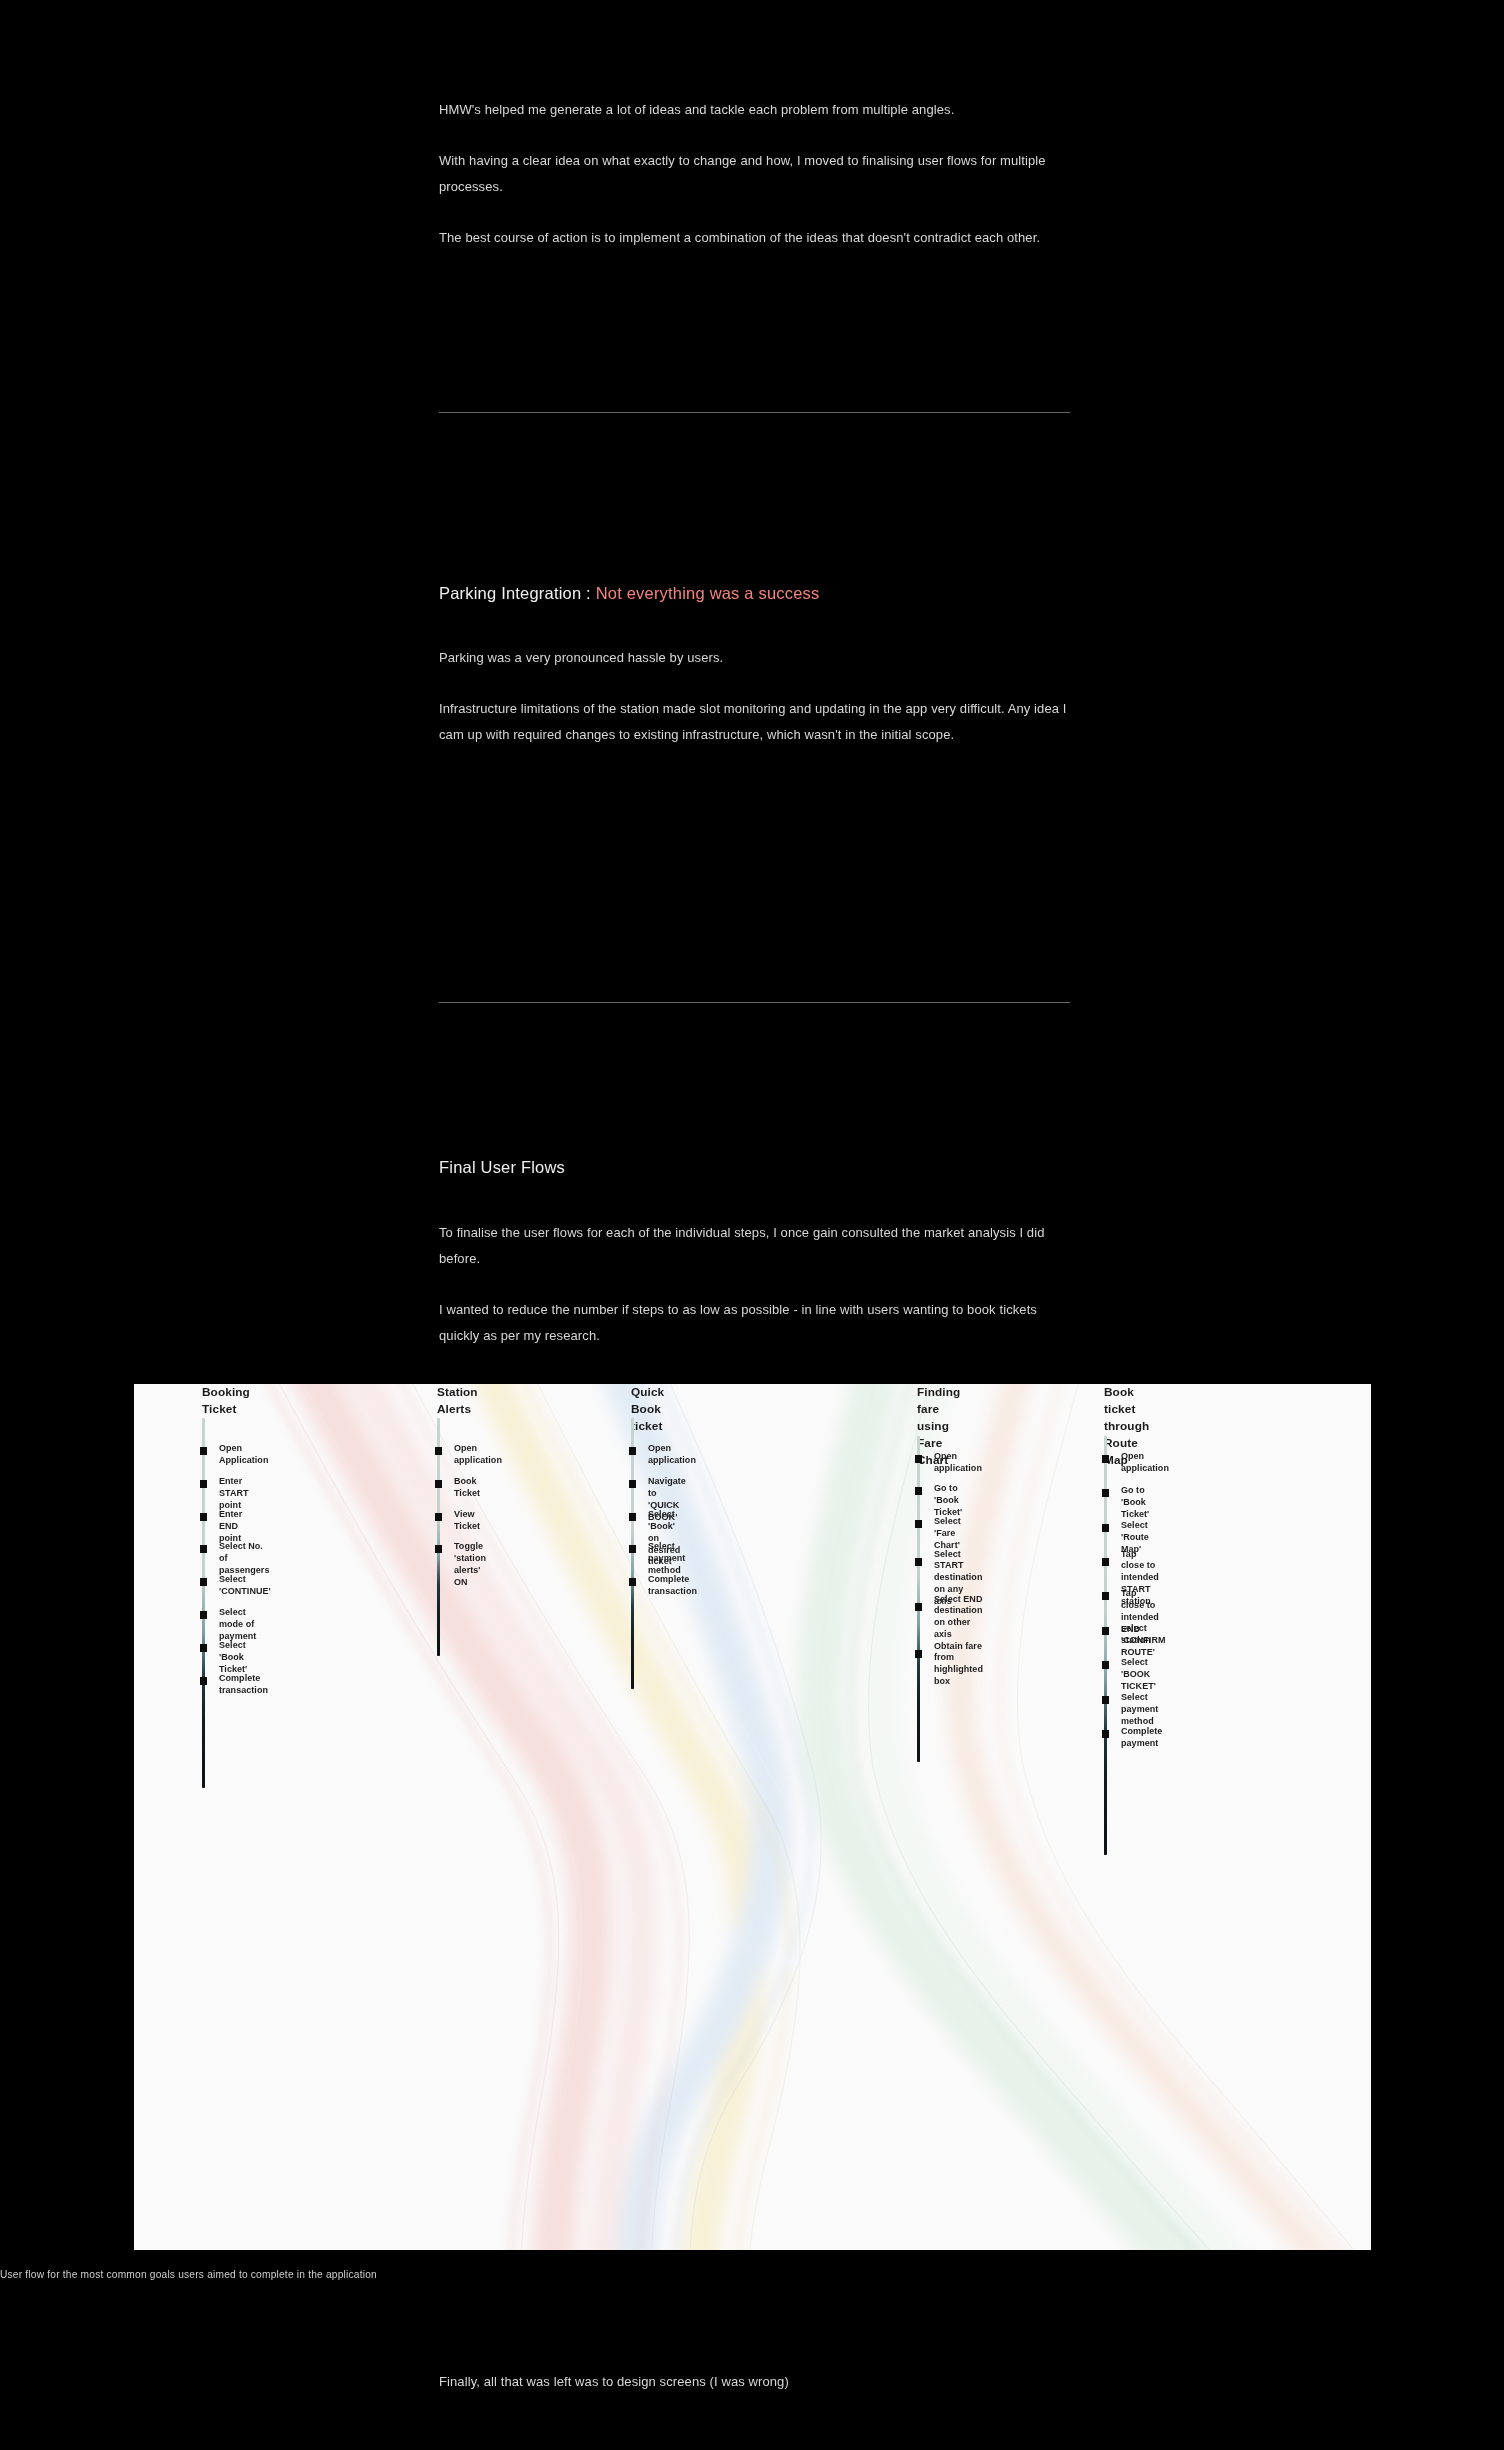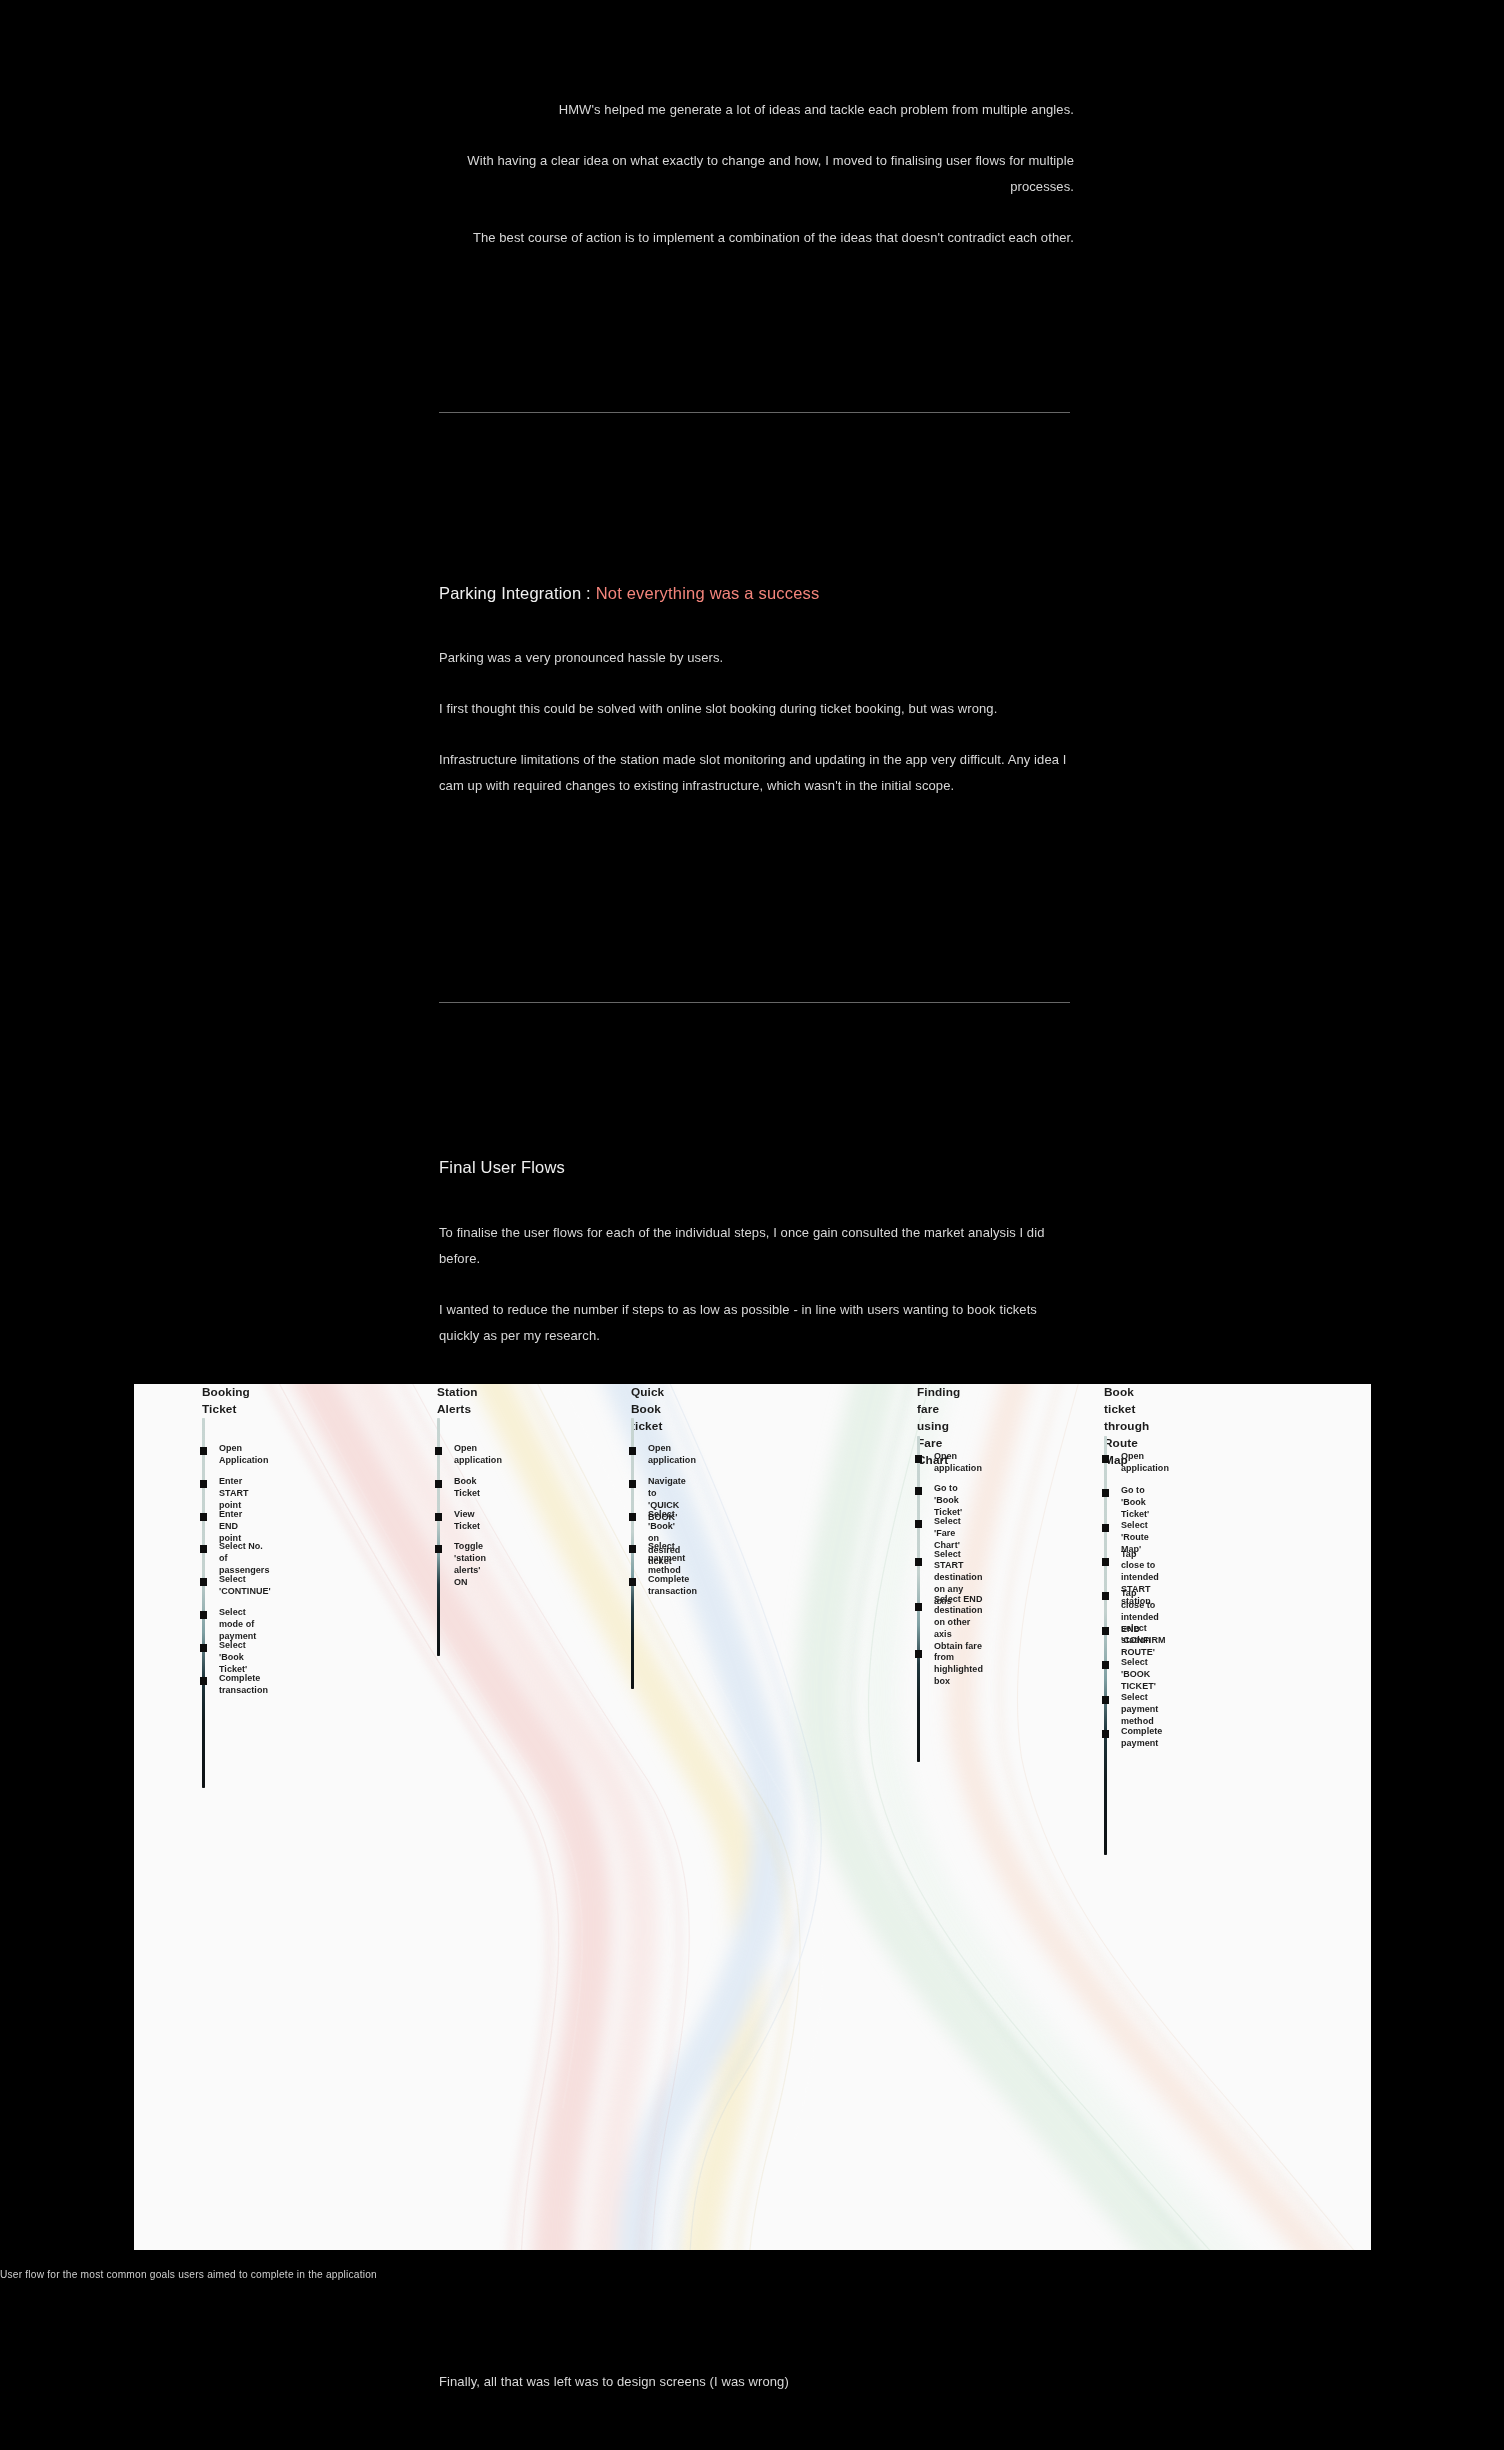--- a/index.html
+++ b/index.html
@@ -134,34 +134,33 @@
     font-size: 13px;
     line-height: 26px;
     color: #d8d8d8;
     font-weight: 300;
     letter-spacing: 0.1px;
   }
 </style>
 </head>
 <body>
 
-<div class="prose-col" style="top:97px;text-align:right;">
+<div class="prose-col" style="top:97px;">
   <p class="para">HMW's helped me generate a lot of ideas and tackle each problem from multiple angles.</p>
   <p class="para">With having a clear idea on what exactly to change and how, I moved to finalising user flows for multiple processes.</p>
   <p class="para">The best course of action is to implement a combination of the ideas that doesn't contradict each other.</p>
 </div>
 
 <div class="divider" style="top:412px;"></div>
 
 <div class="prose-col" style="top:582px;">
   <h2 class="section-head"><span>Parking Integration : </span><span class="accent">Not everything was a success</span></h2>
 </div>
 <div class="prose-col" style="top:645px;">
   <p class="para">Parking was a very pronounced hassle by users.</p>
-  <p class="para">I first thought this could be solved with online slot booking during ticket booking, but was wrong.</p>
   <p class="para">Infrastructure limitations of the station made slot monitoring and updating in the app very difficult. Any idea I cam up with required changes to existing infrastructure, which wasn't in the initial scope.</p>
 </div>
 
 <div class="divider" style="top:1002px;"></div>
 
 <div class="prose-col" style="top:1156px;">
   <h2 class="section-head">Final User Flows</h2>
 </div>
 <div class="prose-col" style="top:1220px;">
   <p class="para">To finalise the user flows for each of the individual steps, I once gain consulted the market analysis I did before.</p>

